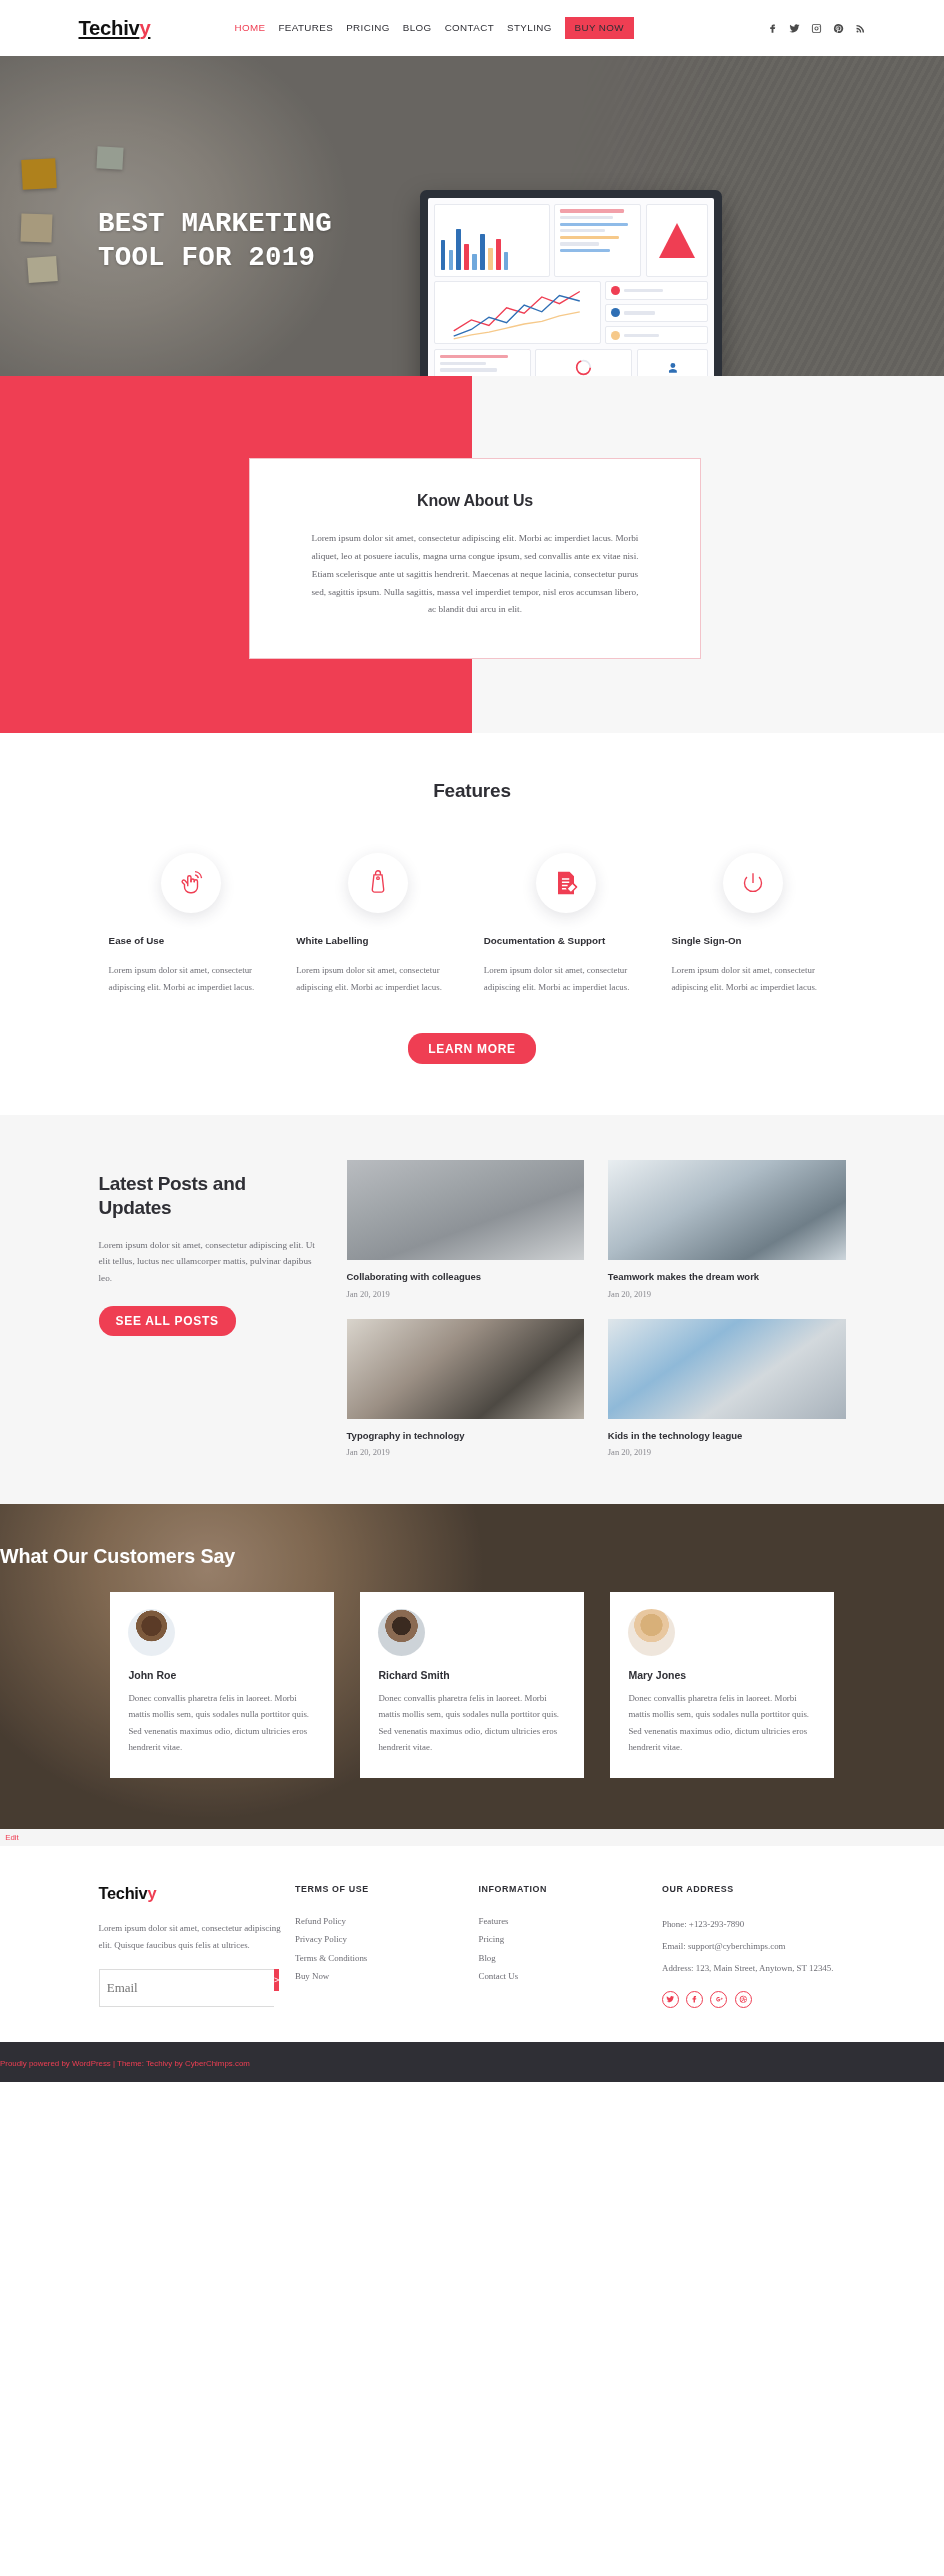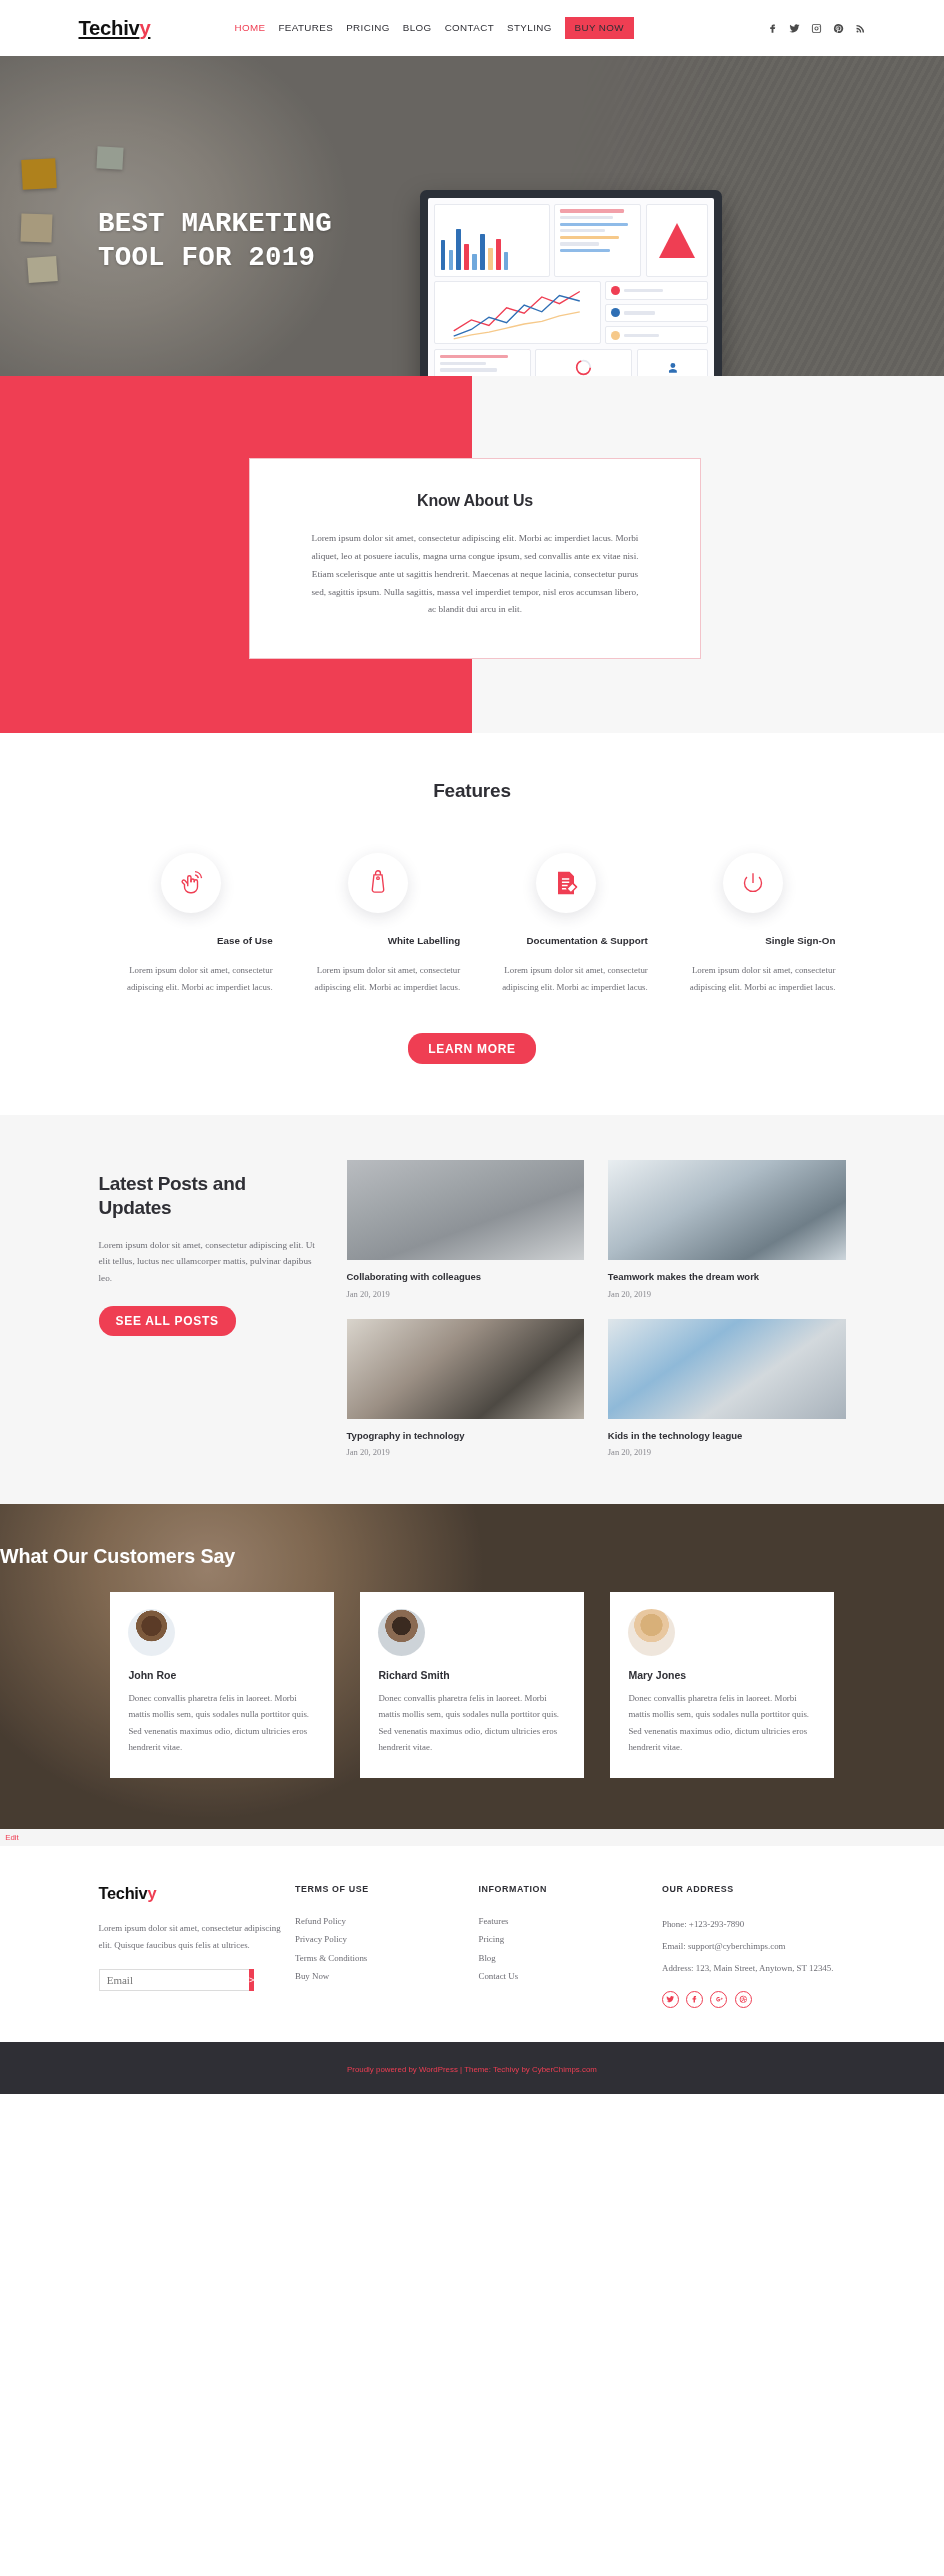--- a/index.html
+++ b/index.html
@@ -103,21 +103,21 @@
   }
   .about-card h2 { font-size:16px; font-weight:700; color:#2f2f35; letter-spacing:-0.2px; margin-bottom:19.7px;}
   .about-card p {
     font-family:"Liberation Serif", serif; font-size:9.2px; line-height:1.95; color:#66666d;
   }
 
   
   .features { background:#fff; padding:47px 0 51px; text-align:center; }
   .features > h2 { font-size:19px; font-weight:700; color:#2f2f35; letter-spacing:-0.2px; }
   .feat-grid { display:flex; justify-content:center; gap:23.6px; margin-top:51px; }
-  .feat { width:164px; text-align:right; }
+  .feat { width:164px; text-align:left; }
   .feat-ico {
     width:60px; height:60px; margin:0 auto 22px; border-radius:50%;
     background:#fff; box-shadow:0 3.9px 14.4px rgba(40,40,60,.13);
     display:flex; align-items:center; justify-content:center;
   }
   .feat-ico svg { width:26px; height:26px; stroke:#ef3e53; fill:none; stroke-width:1.7; }
   .feat h3 { font-size:9.8px; font-weight:700; color:#2f2f35; margin-bottom:16.4px;}
   .feat p {
     font-family:"Liberation Serif", serif; font-size:8.9px; line-height:1.85; color:#6d6d74;
   }
@@ -176,37 +176,37 @@
   .site-footer{ background:#fff; padding:38px 0 34px; }
   .f-inner{ width:747px; margin:0 auto; display:flex; }
   .f-col-brand{ width:197px; }
   .f-col{ width:184px; }
   .f-col-addr{ width:184px; }
   .f-logo{ font-size:16.4px; font-weight:700; color:#111; letter-spacing:-0.3px; }
   .f-logo .y{ color:#ef3e53; }
   .f-brand-p{ font-family:"Liberation Serif", serif; font-size:8.9px; line-height:1.9; color:#6d6d74; margin-top:17px;}
   .news{ display:flex; margin-top:15.7px; width:138px; }
   .news input{
-    flex:1; height:22px; border:0.7px solid #dcdcdc; border-right:none; padding:0 7.2px;
-    font-family:"Liberation Serif", serif; font-size:11px; color:#7a7a80; background:#fff; outline:none;
+    flex:1; height:38px; border:0.7px solid #dcdcdc; border-right:none; padding:0 7.2px;
+    font-family:"Liberation Serif", serif; font-size:13px; color:#7a7a80; background:#fff; outline:none;
   }
   .news button{
     width:22px;height:22px;border:none;background:#ef3e53;color:#fff;font-size:9.2px;
     cursor:pointer; line-height:1;
   }
   .f-h{ font-size:8.9px; font-weight:700; letter-spacing:0.6px; color:#2f2f35; margin-bottom:22px; }
   .f-link{ display:block; font-family:"Liberation Serif", serif; font-size:8.9px; color:#6d6d74;
            text-decoration:none; margin-bottom:8.5px; }
   .f-addr p{ font-family:"Liberation Serif", serif; font-size:8.9px; line-height:1.85; color:#6d6d74; margin-bottom:5.9px;}
   .f-social{ display:flex; gap:7.2px; margin-top:14.4px; }
   .fs{ width:17px;height:17px;border:1px solid #ef3e53;border-radius:50%;
        display:flex;align-items:center;justify-content:center; }
   .fs svg{ width:8.5px;height:8.5px;fill:#ef3e53; }
 
-  .bottom-bar{ background:#2f2f35; padding:20px 0; text-align:center; }
+  .bottom-bar{ background:#2f2f35; padding:14px 0; }
   .bottom-bar span{ font-size:7.9px; color:#ef3e53; }
   .bottom-bar a{ color:#ef3e53; text-decoration:none; }
 </style>
 </head>
 <body>
 
 <div class="wrap">
 
   <header class="site-header">
     <div class="hdr-inner">

